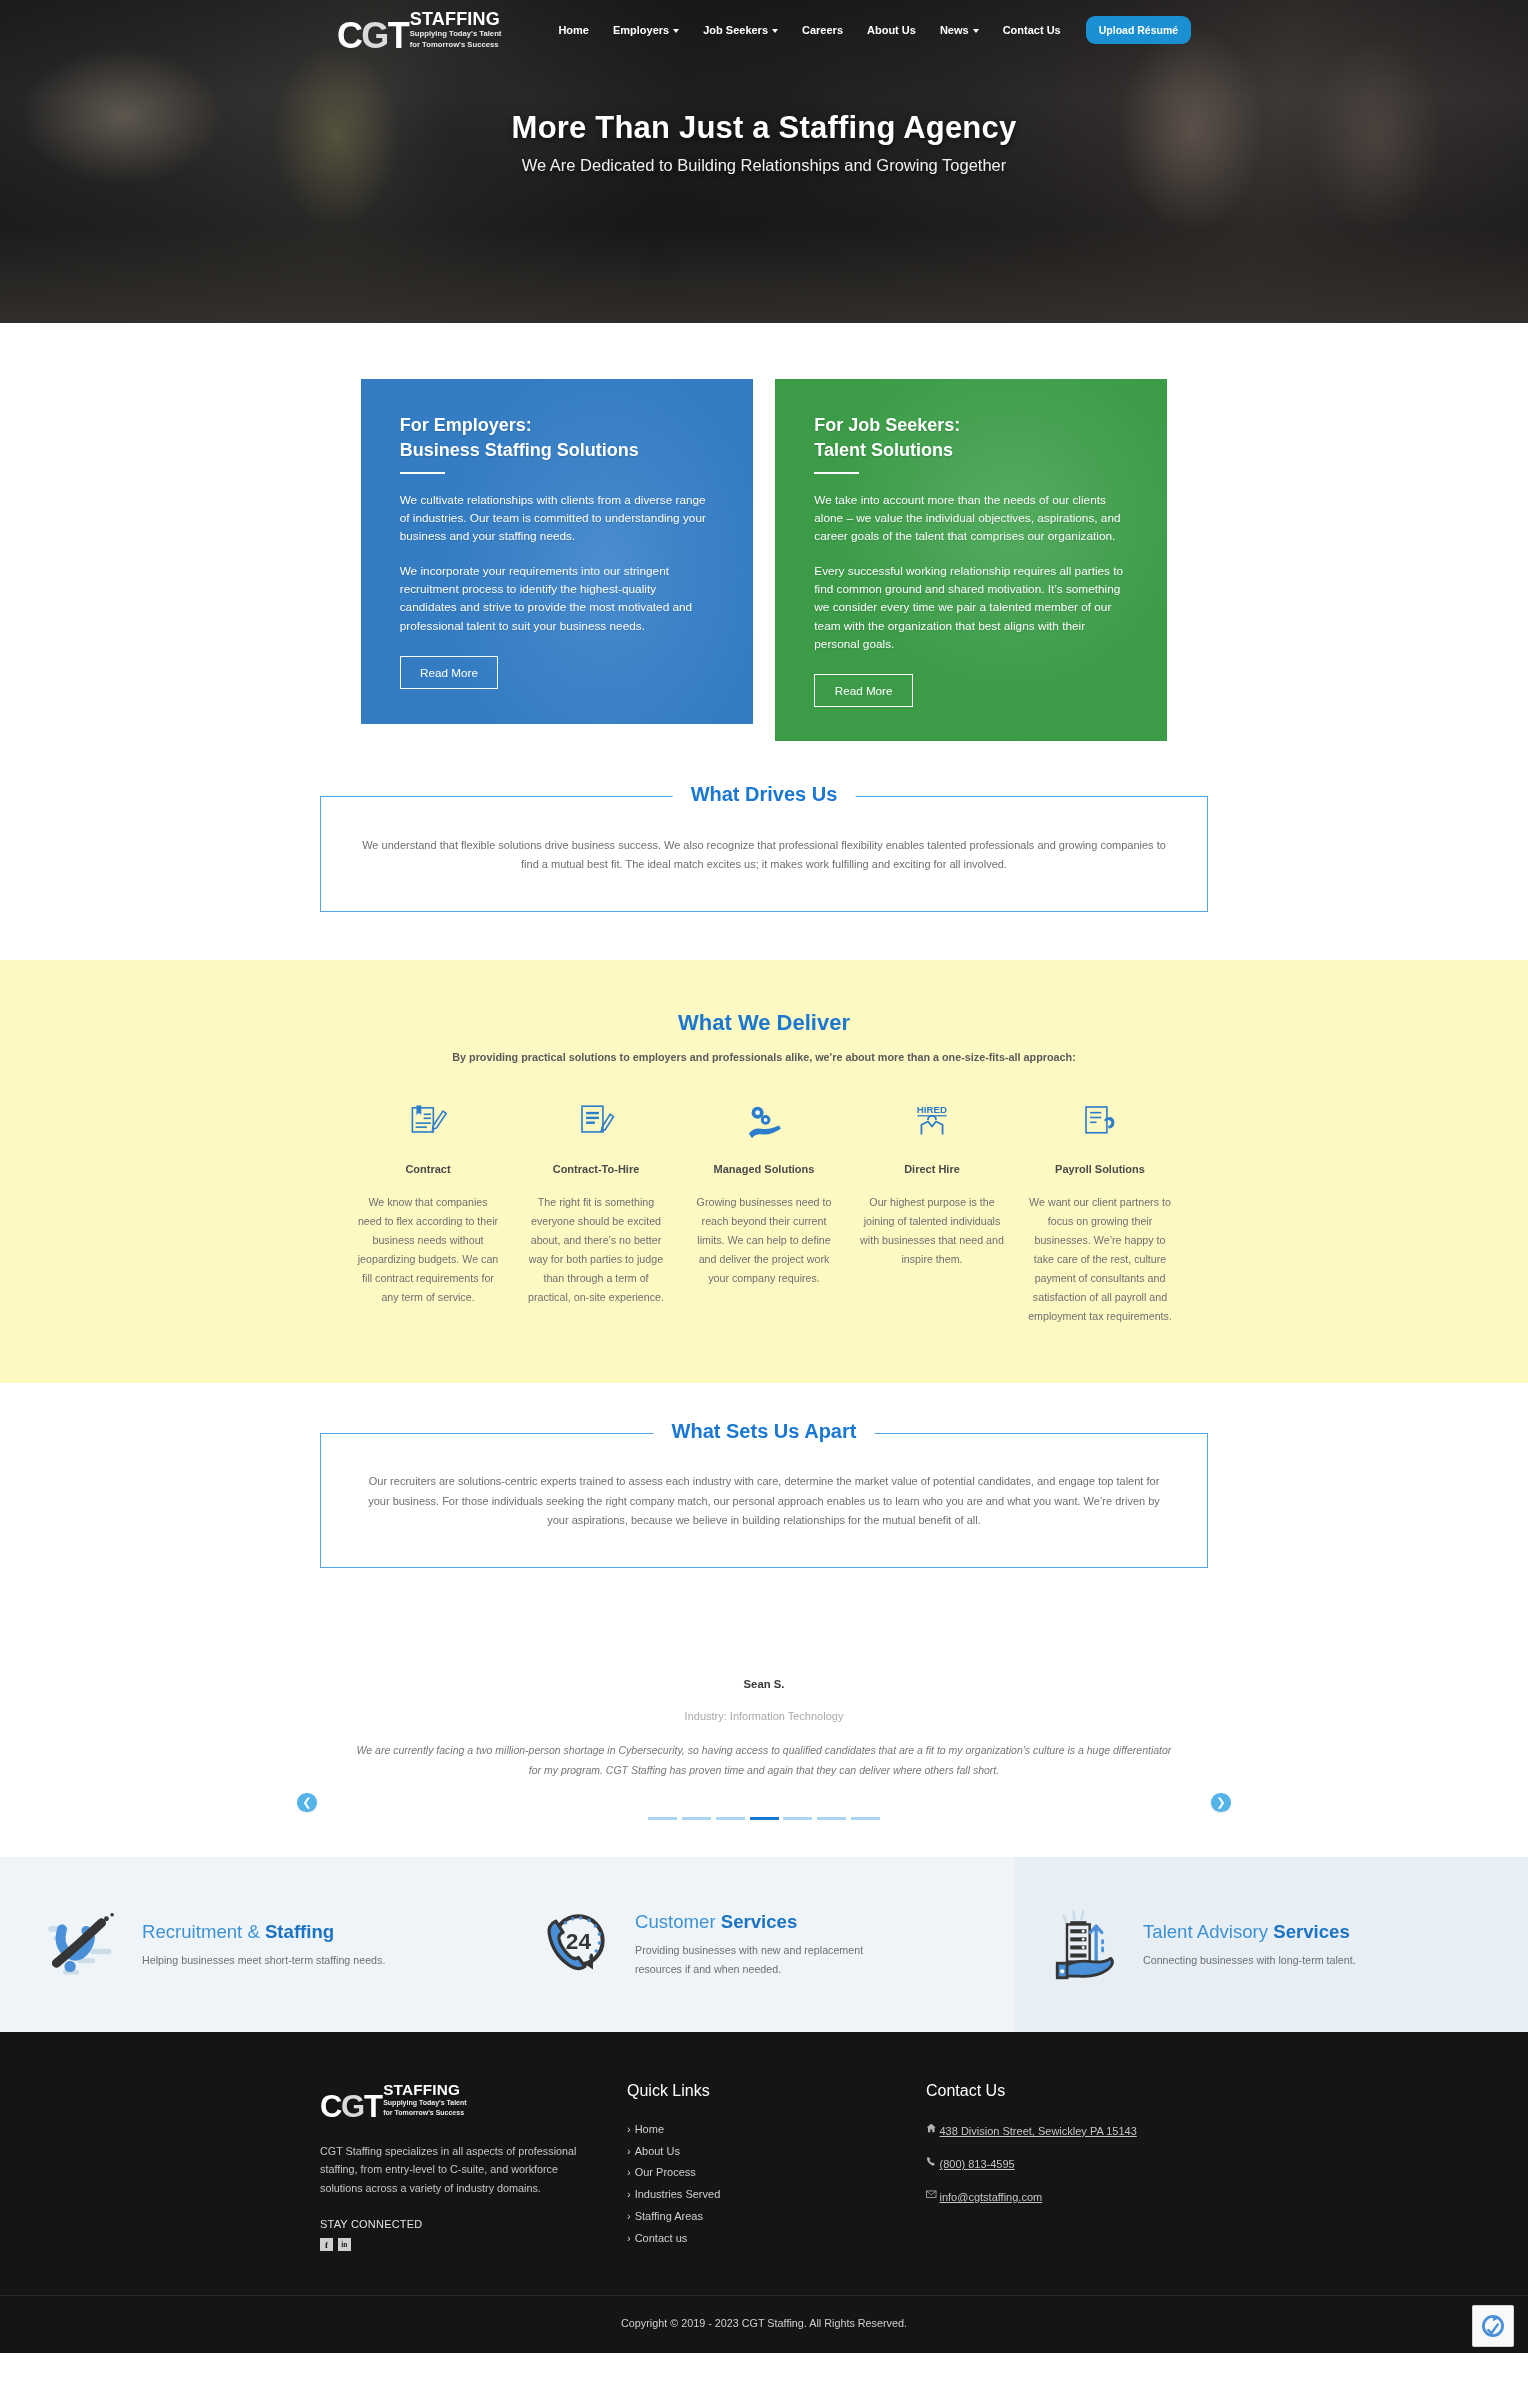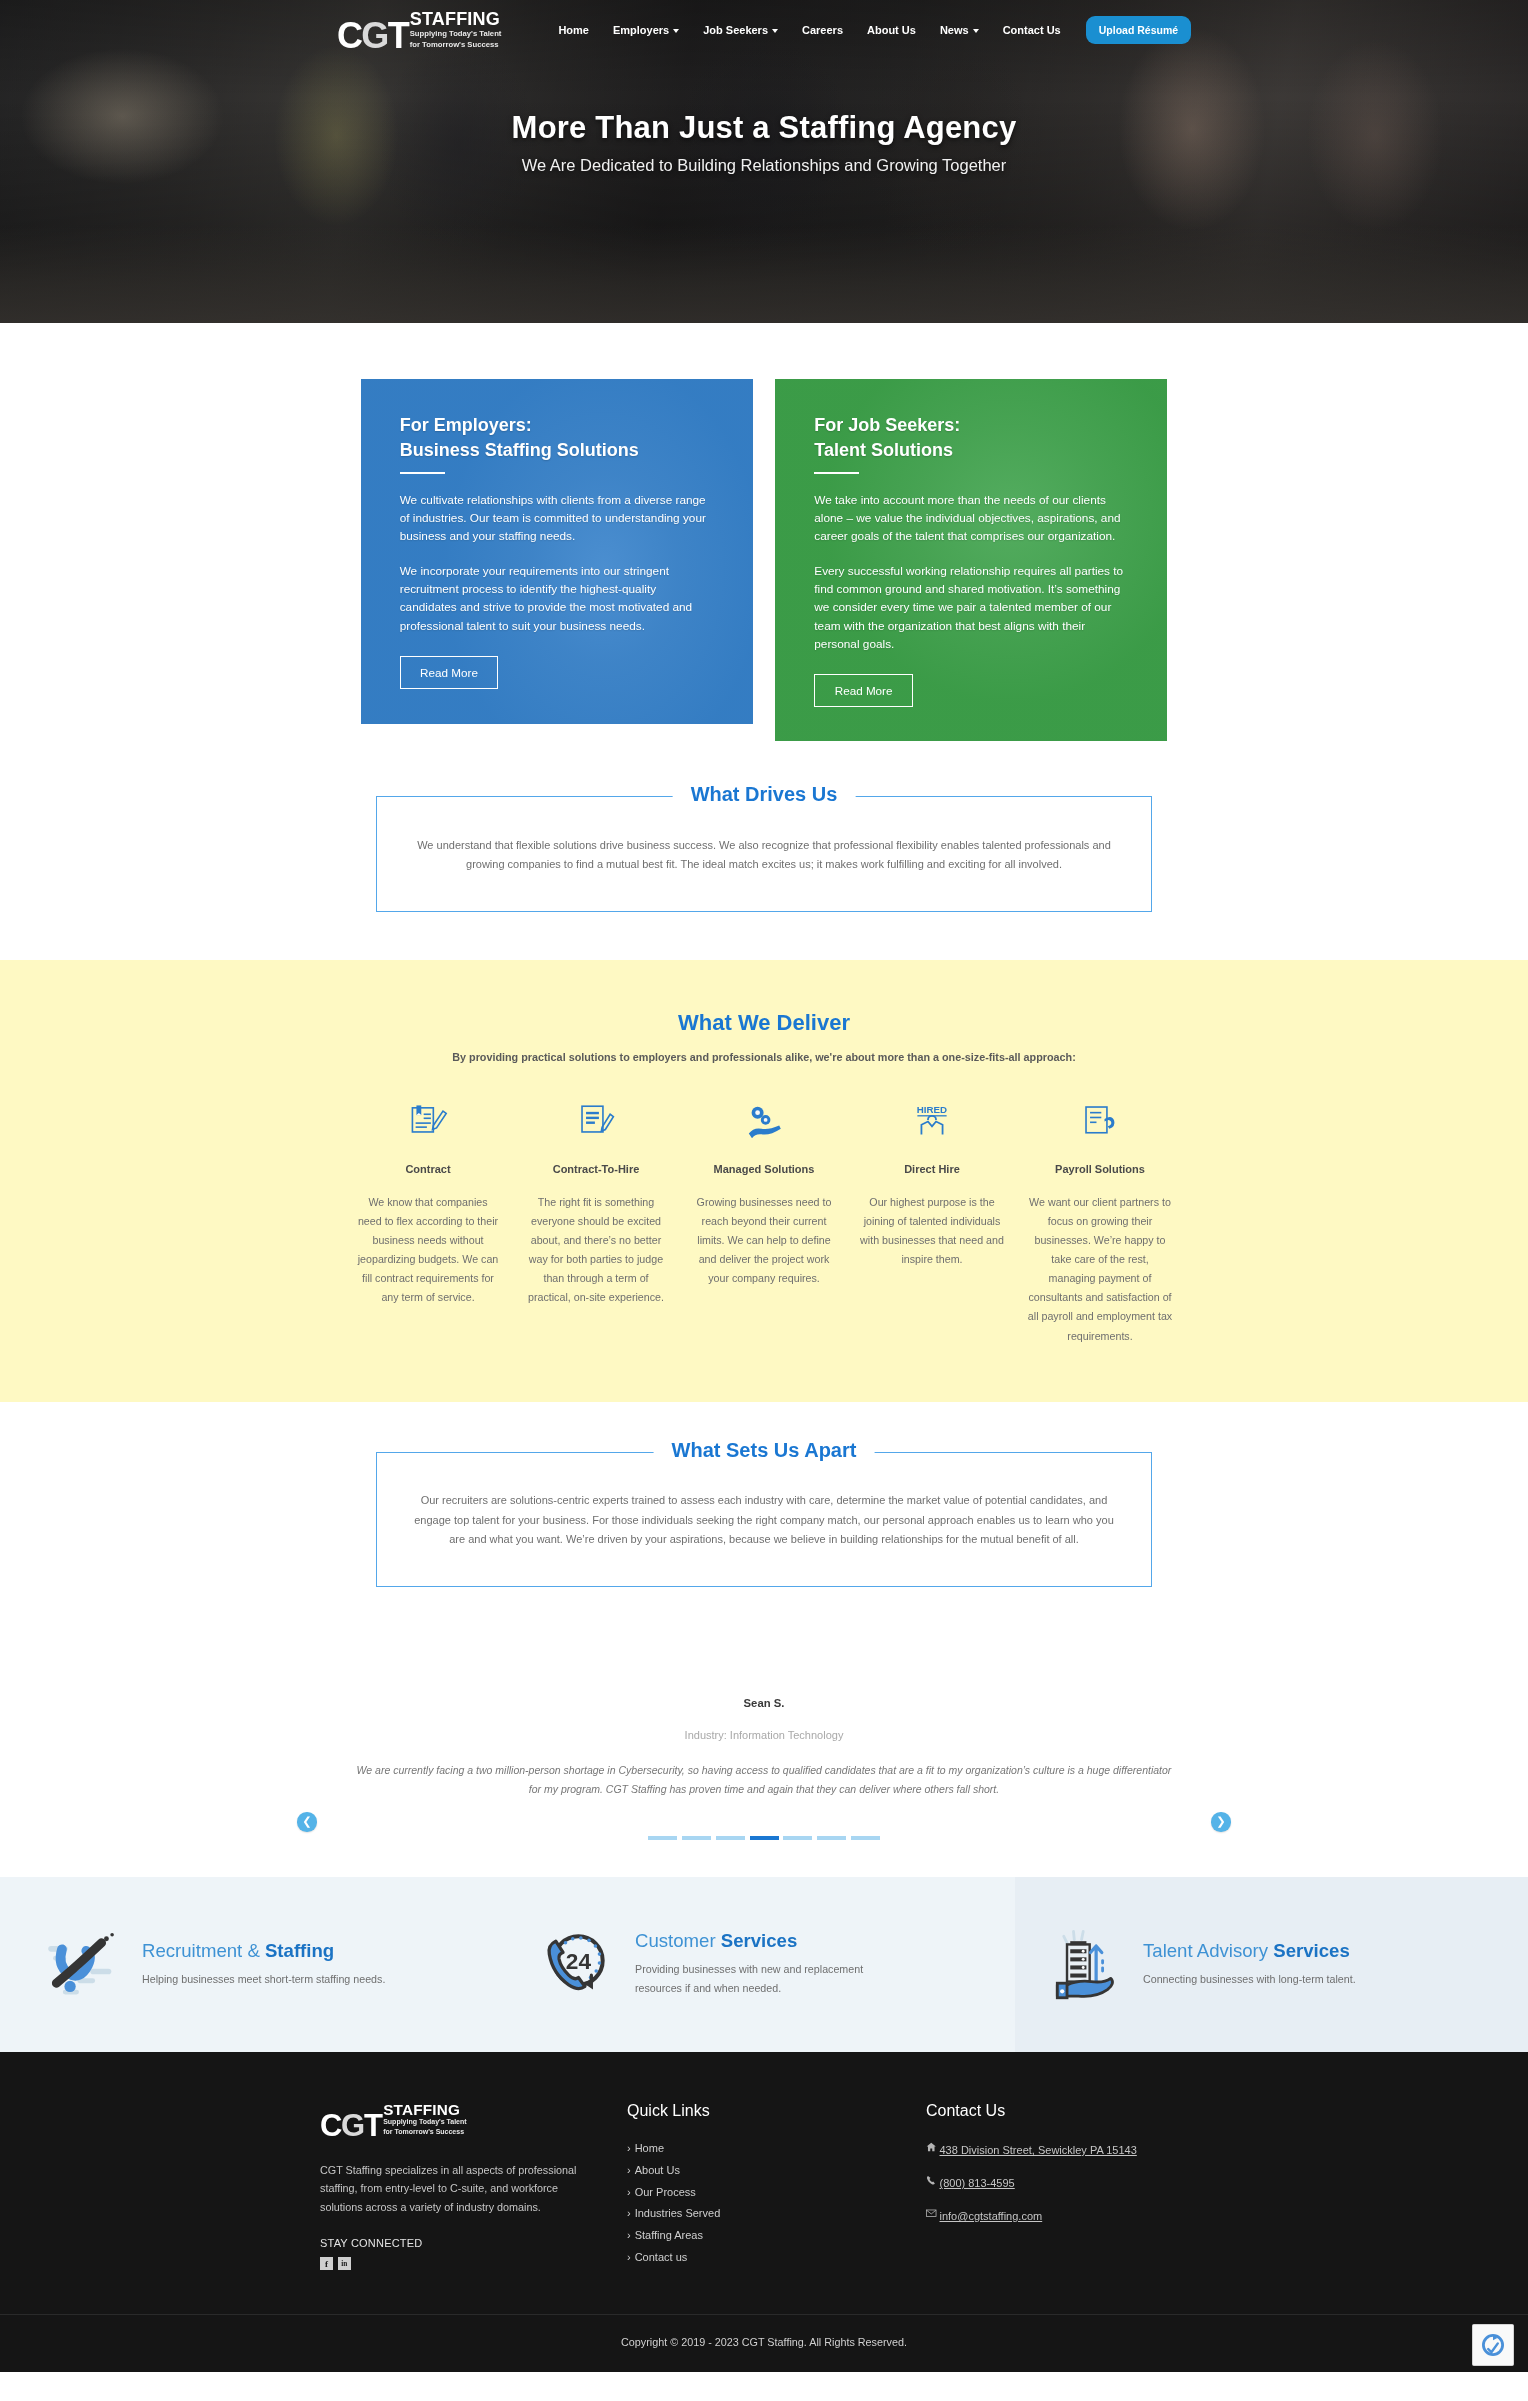--- a/index.html
+++ b/index.html
@@ -127,21 +127,21 @@
     text-shadow: 0 0.8px 1.6px rgba(0,0,0,.15);
   }
   .read-more {
     display:inline-block; margin-top: 21px;
     border: 1.3px solid #fff; background: transparent; color:#fff;
     font-size: 11.7px; padding: 9px 19.4px; cursor:pointer;
     font-family: inherit;
   }
 
   
-  .legend-box { width: 776px; margin: 0 auto; border: 1.2px solid #54a7ea; position: relative;
+  .legend-box { width: 888px; margin: 0 auto; border: 1.2px solid #54a7ea; position: relative;
                 padding: 34px 37px 37px; text-align:center; }
   .legend-title {
     position:absolute; top: -13.7px; left: 50%; transform: translateX(-50%);
     background:#fff; padding: 0 18px;
     color:#1a77d2; font-size: 20px; font-weight: 700; white-space:nowrap;
   }
   .legend-body { color:#6f6f6f; font-size: 11px; line-height: 1.75; max-width: 839px; margin: 4.8px auto 0; }
 
   .sec-drives { padding: 55px 0 48px; }
 
@@ -380,21 +380,21 @@
         <div class="dicon">
           <svg width="37" height="37" viewBox="0 0 46 46">
             <rect x="5" y="5" width="26" height="32" fill="none" stroke="#2a7ccc" stroke-width="2"></rect>
             <line x1="10" y1="12" x2="24" y2="12" stroke="#2a7ccc" stroke-width="2"></line>
             <line x1="10" y1="18" x2="24" y2="18" stroke="#2a7ccc" stroke-width="2"></line>
             <line x1="10" y1="24" x2="18" y2="24" stroke="#2a7ccc" stroke-width="2"></line>
             <path d="M28 20 q9 -6 12 2 q2 7 -6 10 l-2 -3 q6 -2 4 -6 q-2 -4 -8 0 z" fill="#2a7ccc"></path>
           </svg>
         </div>
         <div class="dtitle">Payroll Solutions</div>
-        <div class="dtext">We want our client partners to focus on growing their businesses. We’re happy to take care of the rest, managing payment of consultants and satisfaction of all payroll and employment tax requirements.</div>
+        <div class="dtext">We want our client partners to focus on growing their businesses. We’re happy to take care of the rest, culture payment of consultants and satisfaction of all payroll and employment tax requirements.</div>
       </div>
 
     </div>
   </section>
 
   <section class="sec-apart">
     <div class="legend-box">
       <div class="legend-title">What Sets Us Apart</div>
       <p class="legend-body">Our recruiters are solutions-centric experts trained to assess each industry with care, determine the market value of potential candidates, and engage top talent for your business. For those individuals seeking the right company match, our personal approach enables us to learn who you are and what you want. We’re driven by your aspirations, because we believe in building relationships for the mutual benefit of all.</p>
     </div>

